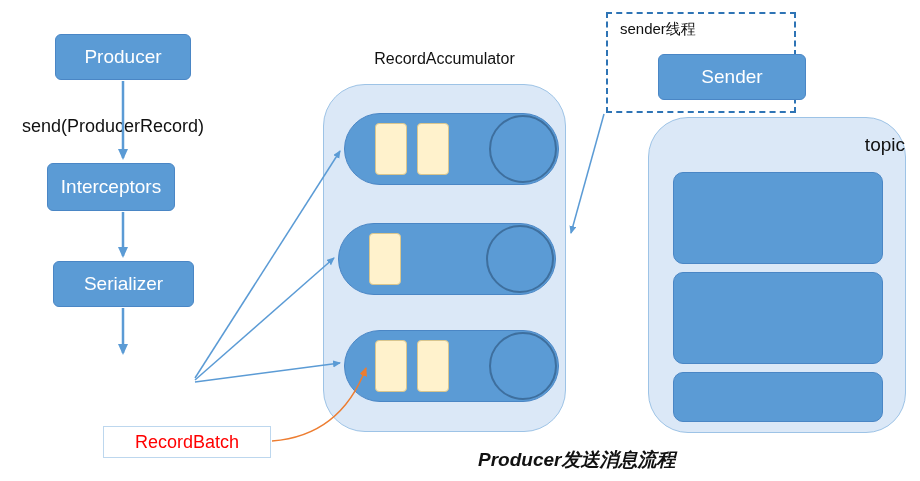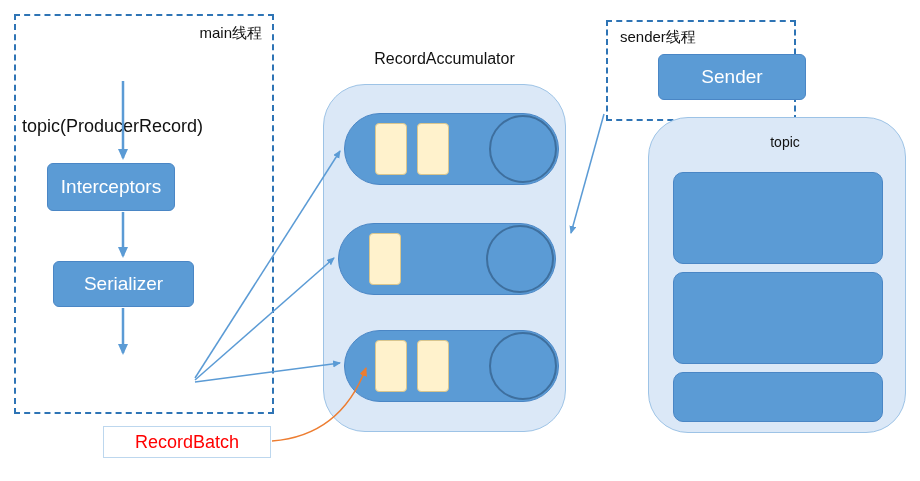--- a/index.html
+++ b/index.html
@@ -113,26 +113,24 @@
     width: 920px;
     height: 481px;
     pointer-events: none;
   }
 </style>
 </head>
 <body>
 
 <div class="canvas">
 
-  <div class="dashed-box" style="left:14px; top:14px; width:260px; height:400px;">
-    <span class="thread-label" style="right:10px; top:8px;">main线程</span>
-  </div>
-
-
-  <div class="plain-label" style="left:22px; top:116px; font-size:18px;">topic(ProducerRecord)</div>
+
+  <div class="node" style="left:55px; top:34px; width:136px; height:46px;">Producer</div>
+
+  <div class="plain-label" style="left:22px; top:116px; font-size:18px;">send(ProducerRecord)</div>
 
   <div class="node" style="left:47px; top:163px; width:128px; height:48px;">Interceptors</div>
 
   <div class="node" style="left:53px; top:261px; width:141px; height:46px;">Serializer</div>
 
 
   <div class="plain-label" style="left:323px; top:50px; width:243px; text-align:center; font-size:16px;">RecordAccumulator</div>
 
   <div class="container-rounded" style="left:323px; top:84px; width:243px; height:348px; border-radius:42px;">
 
@@ -151,33 +149,34 @@
       <div class="batch pos-1"></div>
       <div class="batch pos-2"></div>
       <div class="queue-circle"></div>
     </div>
   </div>
 
   <div class="callout" style="left:103px; top:426px; width:168px; height:32px;">
     <span>RecordBatch</span>
   </div>
 
-  <div class="dashed-box" style="left:606px; top:12px; width:190px; height:101px;margin-top:8px;">
+  <div class="dashed-box" style="left:606px; top:12px; width:190px; height:101px;">
     <span class="thread-label" style="left:12px; top:6px;">sender线程</span>
   </div>
 
   <div class="node" style="left:658px; top:54px; width:148px; height:46px;border-radius:6px;">Sender</div>
 
   <div class="container-rounded" style="left:648px; top:117px; width:258px; height:316px; border-radius:40px;">
-    <div class="plain-label" style="left:8px; top:16px; width:100%; text-align:center; font-size:14px; position:absolute;">topic</div>
+    <div class="plain-label" style="left:0; top:16px; width:100%; text-align:right; font-size:19px; position:absolute;">topic</div>
     <div class="partition" style="left:24px; top:54px; width:210px; height:92px;"></div>
     <div class="partition" style="left:24px; top:154px; width:210px; height:92px;"></div>
     <div class="partition" style="left:24px; top:254px; width:210px; height:50px;"></div>
   </div>
 
+  <div class="caption" style="left:478px; top:447px;">Producer发送消息流程</div>
 
   <svg class="arrows-layer" viewBox="0 0 920 481" xmlns="http://www.w3.org/2000/svg">
     <defs>
       <marker id="arrow-blue" markerWidth="9" markerHeight="8" refX="7" refY="3.5" orient="auto" markerUnits="userSpaceOnUse">
         <path d="M0,0 L8,3.5 L0,7 z" fill="#5b9bd5"></path>
       </marker>
       <marker id="arrow-blue-big" markerWidth="12" markerHeight="11" refX="9" refY="5" orient="auto" markerUnits="userSpaceOnUse">
         <path d="M0,0 L11,5 L0,10 z" fill="#5b9bd5"></path>
       </marker>
       <marker id="arrow-orange" markerWidth="10" markerHeight="9" refX="8" refY="4" orient="auto" markerUnits="userSpaceOnUse">

